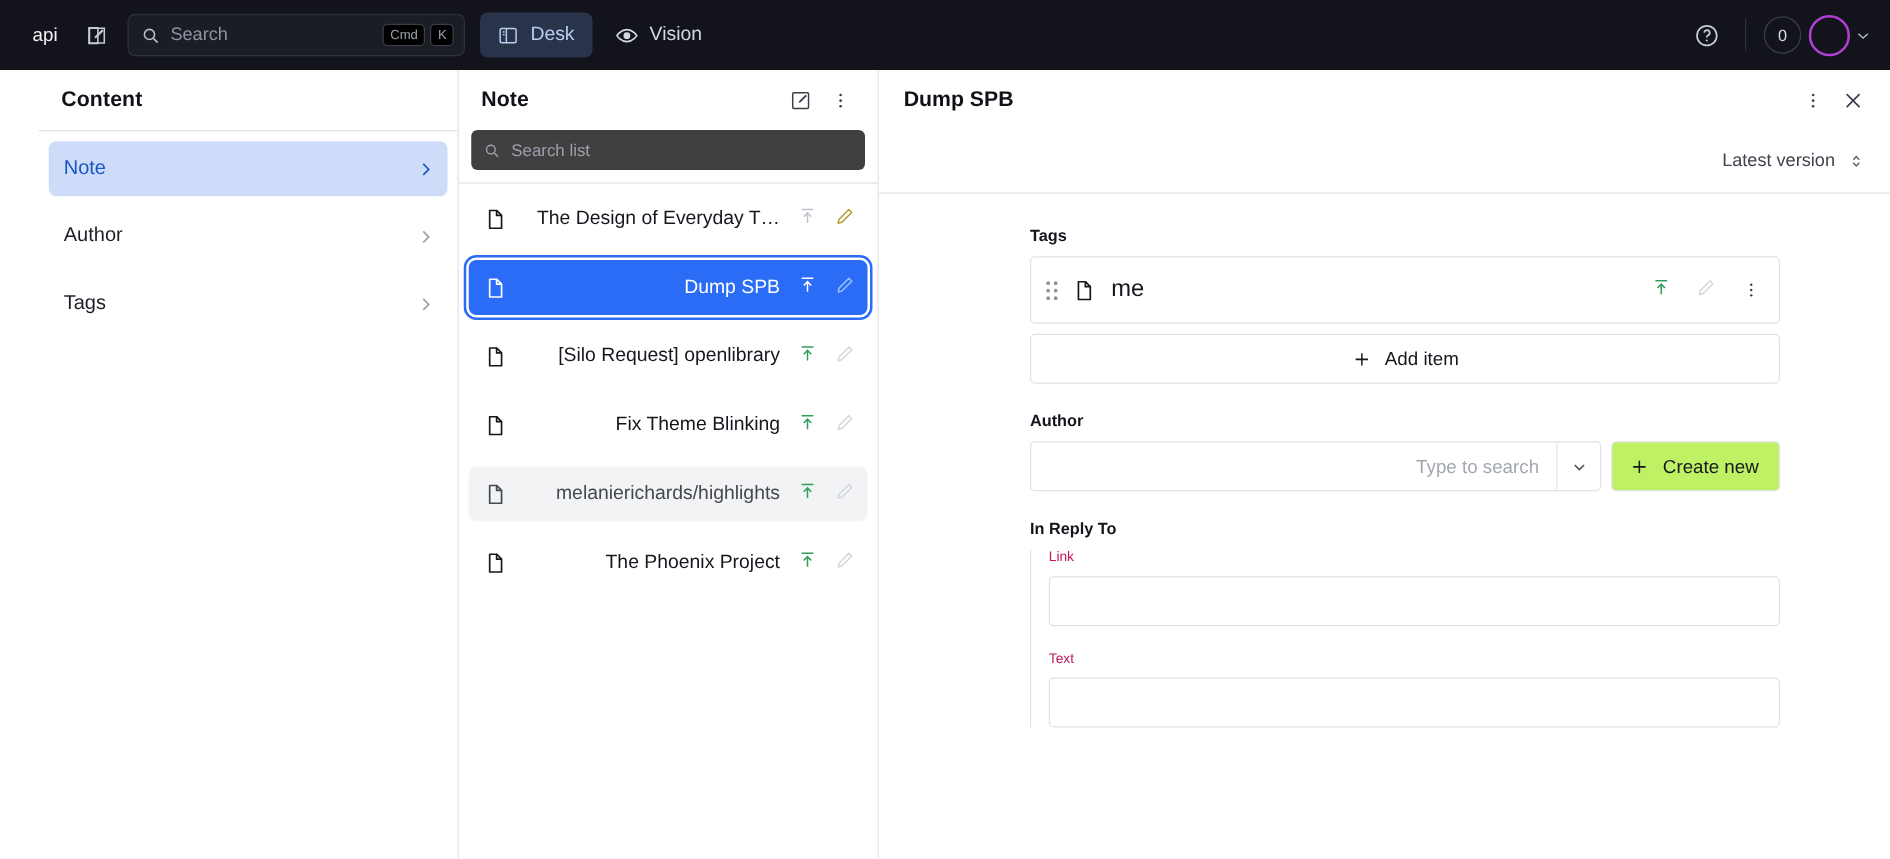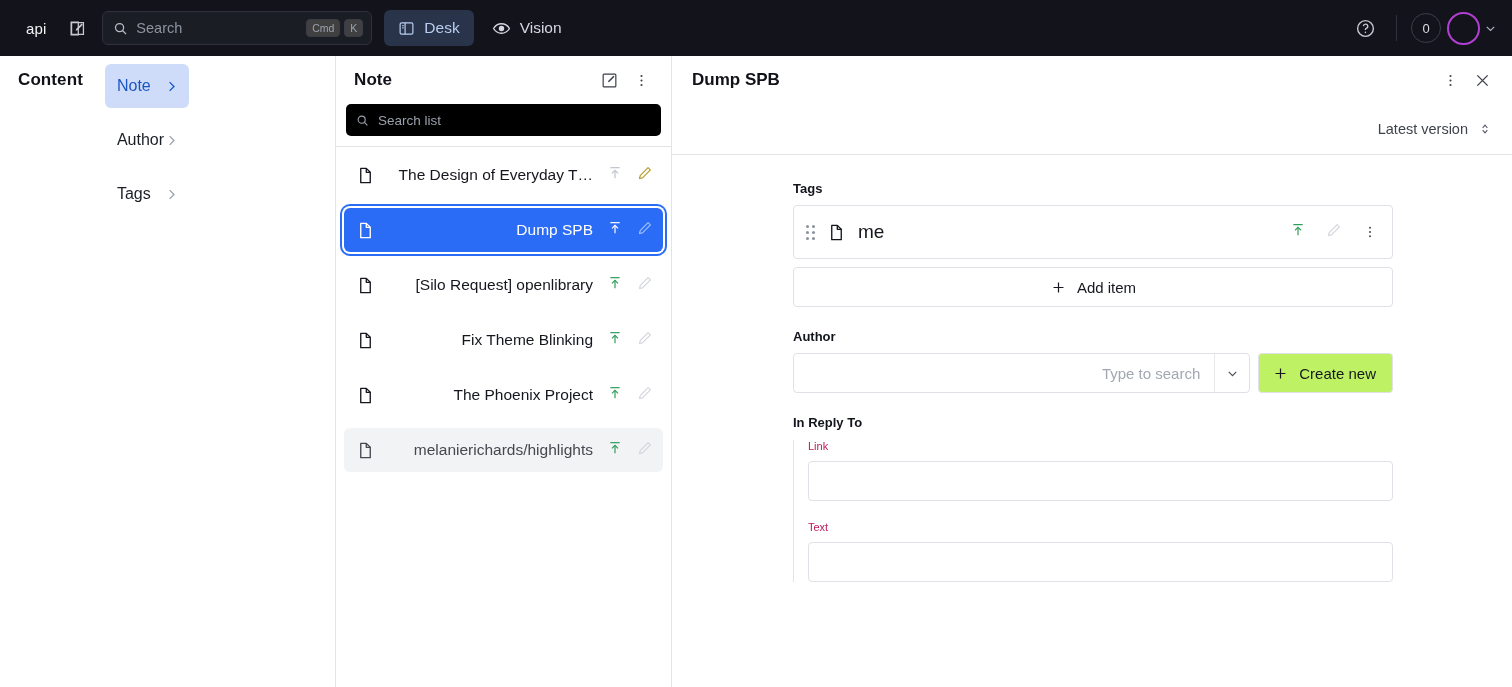--- a/index.html
+++ b/index.html
@@ -36,21 +36,21 @@
     width: 270px; height: 34px;
     background: #1b1d25; border: 1px solid #2e313c; border-radius: 6px;
     display: flex; align-items: center; padding: 0 8px 0 10px; gap: 8px;
     cursor: text;
   }
   .search-box .ph { flex: 1; font-size: 14.5px; color: #8d93a1; }
   .kbd-group { display: flex; gap: 4px; }
   .kbd {
     font-size: 10.5px; color: #9ba1af;
     border: 1px solid #3a3d49; border-radius: 4px;
-    padding: 2px 5px; line-height: 1.15; background: #404040;
+    padding: 2px 5px; line-height: 1.15; background: #000000;
   }
   .nav-items { display: flex; align-items: center; gap: 4px; margin-left: 12px; }
   .nav-item {
     display: flex; align-items: center; gap: 9px;
     height: 36px; padding: 0 14px; border-radius: 6px;
     font-size: 15.5px; color: #d4d7e0; cursor: pointer;
     background: transparent; border: none;
   }
   .nav-item.active { background: #293349; color: #b9cdf0; }
 
@@ -79,21 +79,21 @@
   }
   .avatar-inner::after {
     content:""; position:absolute; left:54%; top:46%; width:46%; height:26%;
     background: #efeff1; border-radius: 2px;
   }
   .chev-sm { color: #b4b8c4; }
 
   
   .body { flex: 1; display: flex; min-height: 0; background:#fff; }
 
-  .pane-sidebar { width: 336px; flex: 0 0 336px; border-right: 1px solid #e3e4e8; display: flex; flex-direction: row; }
+  .pane-sidebar { width: 336px; flex: 0 0 336px; border-right: 1px solid #e3e4e8; display: flex; flex-direction: column; margin-left: 31px; }
   .pane-list    { width: 336px; flex: 0 0 336px; border-right: 1px solid #e3e4e8; display: flex; flex-direction: column; }
   .pane-detail  { flex: 1; display: flex; flex-direction: column; min-width: 0; }
 
   .pane-head {
     height: 48px; flex: 0 0 48px;
     display: flex; align-items: center; padding: 0 14px 0 18px;
   }
   .pane-head .title { font-size: 17px; font-weight: 700; color: #101218; letter-spacing: .1px; }
   .pane-head .spacer { flex: 1; }
   .head-icon {
@@ -111,21 +111,21 @@
     font-size: 16px; color: #1c1e26; cursor: pointer;
   }
   .side-item .lbl { flex: 1; }
   .side-item .chev { color: #9aa0ac; display:flex; }
   .side-item.selected { background: #cedcf9; color: #1a56c4; }
   .side-item.selected .chev { color: #1a56c4; }
 
   
   .list-search-wrap { padding: 0 10px 10px 10px; }
   .list-search {
-    height: 32px; background: #000000; border-radius: 5px;
+    height: 32px; background: #404040; border-radius: 5px;
     display: flex; align-items: center; gap: 9px; padding: 0 10px;
     cursor: text;
   }
   .list-search .ph { font-size: 13.5px; color: #9ba0ab; }
 
   .list-scroll { flex: 1; overflow-y: auto; padding: 6px 8px 8px 8px; text-align: right; }
   .doc-row {
     height: 44px; border-radius: 6px; margin-bottom: 11px;
     display: flex; align-items: center; gap: 14px; padding: 0 10px 0 12px;
     cursor: pointer; color: #15171e;
@@ -429,52 +429,52 @@
               </svg>
             </span>
             <span class="edit-none">
               <svg width="16" height="16" viewBox="0 0 24 24" fill="none" stroke="currentColor" stroke-width="1.8" stroke-linejoin="round">
                 <path d="M16.6 3.9l3.5 3.5L8.2 19.3l-4.4 1 1-4.4z"></path>
               </svg>
             </span>
           </span>
         </div>
 
-        <div class="doc-row">
+        <div class="doc-row hovered">
           <span class="doc-icon">
             <svg width="19" height="19" viewBox="0 0 24 24" fill="none" stroke="currentColor" stroke-width="1.7" stroke-linejoin="round">
               <path d="M6 3h7l5 5v13H6z"></path>
                 <path d="M13 3v5h5"></path>
             </svg>
           </span>
-          <span class="name">The Phoenix Project</span>
+          <span class="name">melanierichards/highlights</span>
           <span class="status">
             <span class="pub-ok">
               <svg width="16" height="16" viewBox="0 0 24 24" fill="none" stroke="currentColor" stroke-width="1.8">
                 <path d="M5 4h14"></path>
                   <path d="M12 20V8"></path>
                   <path d="M7.5 12.5L12 8l4.5 4.5"></path>
               </svg>
             </span>
             <span class="edit-none">
               <svg width="16" height="16" viewBox="0 0 24 24" fill="none" stroke="currentColor" stroke-width="1.8" stroke-linejoin="round">
                 <path d="M16.6 3.9l3.5 3.5L8.2 19.3l-4.4 1 1-4.4z"></path>
               </svg>
             </span>
           </span>
         </div>
 
-        <div class="doc-row hovered">
+        <div class="doc-row">
           <span class="doc-icon">
             <svg width="19" height="19" viewBox="0 0 24 24" fill="none" stroke="currentColor" stroke-width="1.7" stroke-linejoin="round">
               <path d="M6 3h7l5 5v13H6z"></path>
                 <path d="M13 3v5h5"></path>
             </svg>
           </span>
-          <span class="name">melanierichards/highlights</span>
+          <span class="name">The Phoenix Project</span>
           <span class="status">
             <span class="pub-ok">
               <svg width="16" height="16" viewBox="0 0 24 24" fill="none" stroke="currentColor" stroke-width="1.8">
                 <path d="M5 4h14"></path>
                   <path d="M12 20V8"></path>
                   <path d="M7.5 12.5L12 8l4.5 4.5"></path>
               </svg>
             </span>
             <span class="edit-none">
               <svg width="16" height="16" viewBox="0 0 24 24" fill="none" stroke="currentColor" stroke-width="1.8" stroke-linejoin="round">

